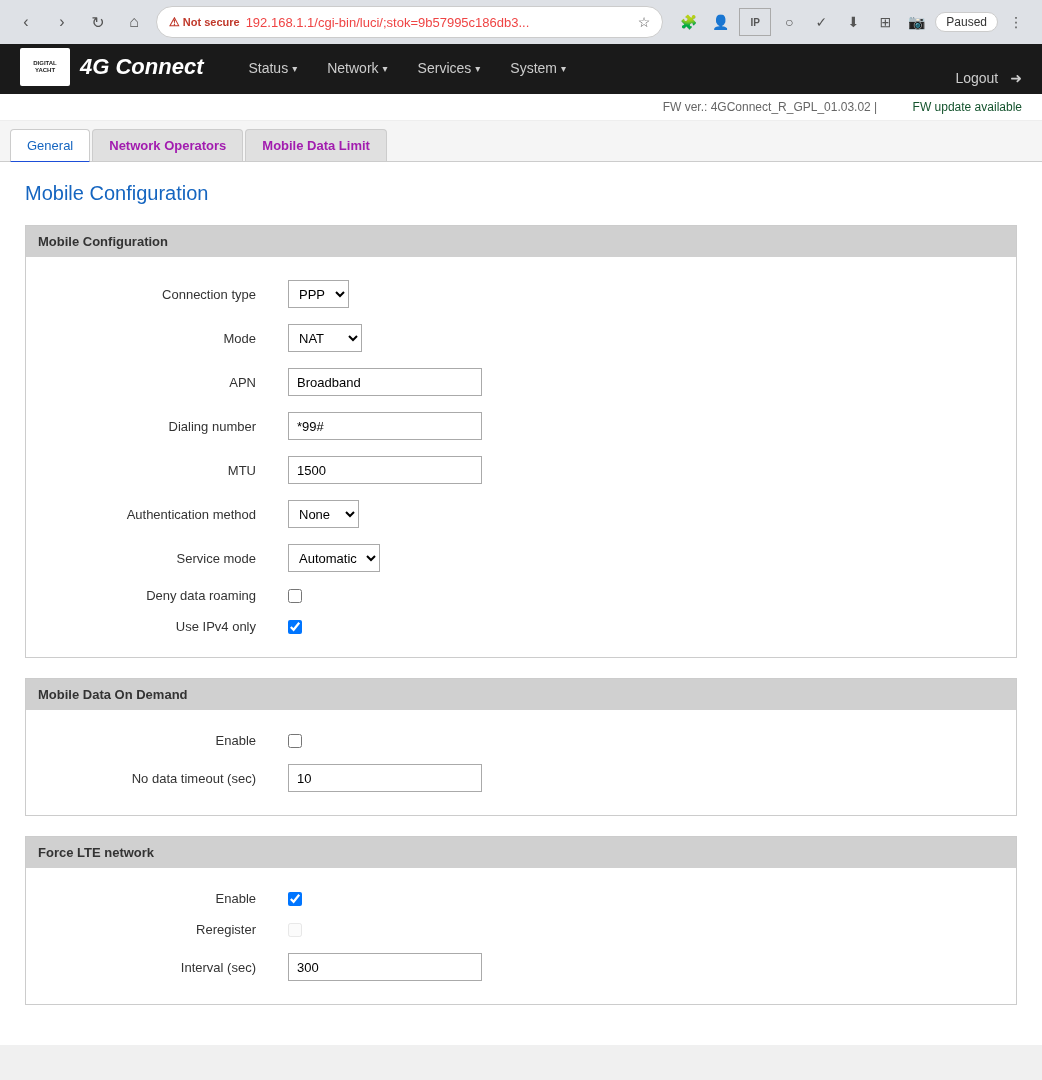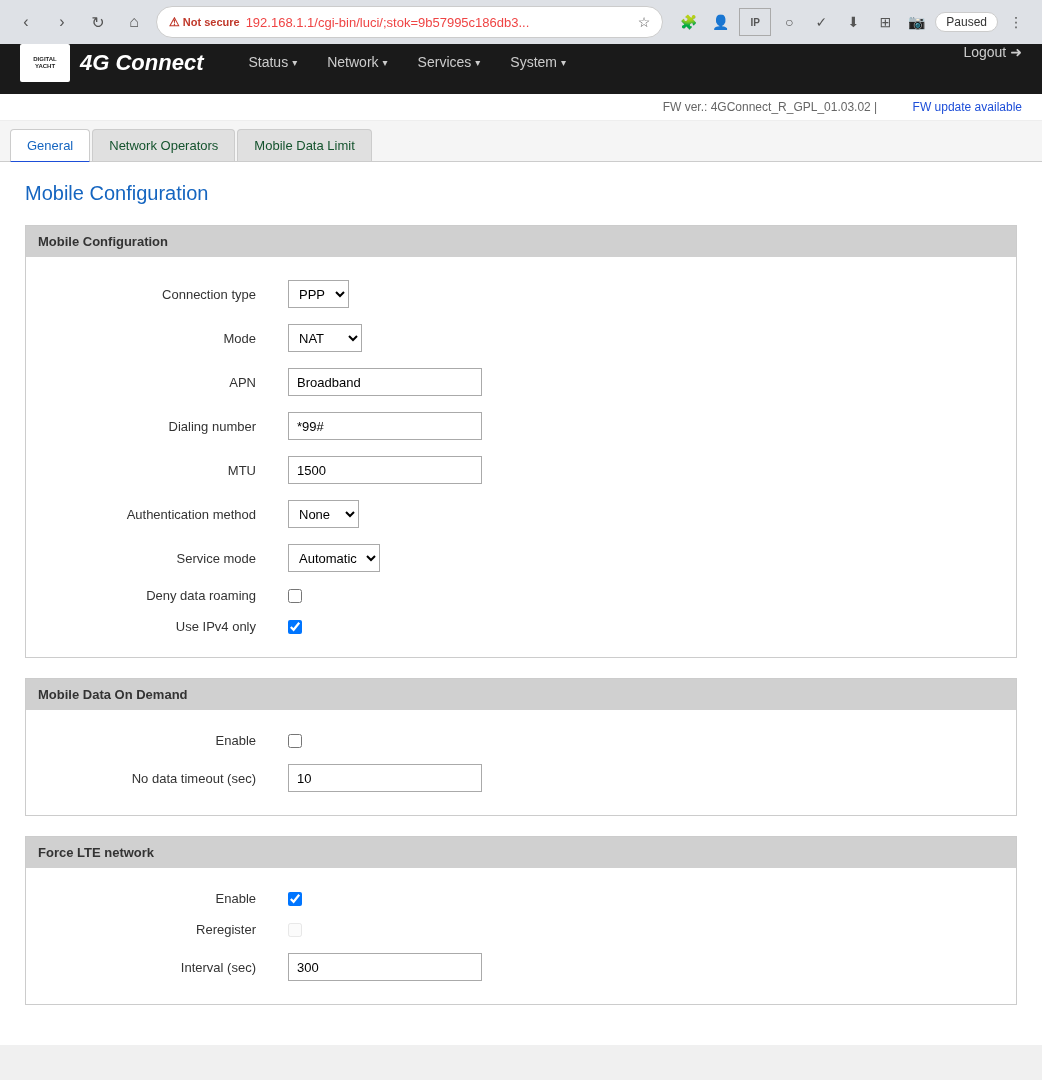--- a/index.html
+++ b/index.html
@@ -19,37 +19,37 @@
     .not-secure { color: #c0392b; font-size: 11px; font-weight: bold; display: flex; align-items: center; gap: 3px; }
     .not-secure-icon { color: #c0392b; font-size: 12px; }
     .address-text { font-size: 13px; color: #ef4444; flex: 1; }
     .address-icons { display: flex; gap: 6px; align-items: center; }
     .addr-icon { font-size: 14px; color: #555; cursor: pointer; }
     .browser-tools { display: flex; gap: 4px; align-items: center; margin-left: 4px; }
     .tool-btn { background: none; border: none; cursor: pointer; font-size: 14px; color: #555; padding: 4px; border-radius: 50%; width: 28px; height: 28px; display: flex; align-items: center; justify-content: center; }
     .paused-btn { background: white; border-radius: 20px; padding: 2px 10px; font-size: 12px; border: 1px solid #ccc; display: flex; align-items: center; gap: 4px; cursor: pointer; }
 
     
-    .app-header { background: #1a1a1a; color: white; display: flex; align-items: flex-start; padding: 0 20px; height: 50px; }
+    .app-header { background: #1a1a1a; color: white; display: flex; align-items: flex-end; padding: 8px 20px; height: 50px; }
     .logo-area { display: flex; align-items: center; gap: 10px; margin-right: 30px; }
     .logo-box { width: 50px; height: 38px; background: white; display: flex; align-items: center; justify-content: center; font-size: 8px; font-weight: bold; color: #1a1a1a; border-radius: 2px; }
     .app-title { font-size: 22px; font-weight: bold; color: white; font-style: italic; }
     .nav-menu { display: flex; gap: 0; flex: 1; }
     .nav-item { color: #ccc; padding: 0 15px; height: 36px; display: flex; align-items: center; cursor: pointer; font-size: 14px; gap: 4px; }
     .nav-arrow { font-size: 10px; }
-    .logout-btn { margin-left: auto; color: #ccc; cursor: pointer; font-size: 14px; display: flex; align-items: center; gap: 4px; }
+    .logout-btn { margin-left: auto; color: #ccc; cursor: pointer; font-size: 14px; display: flex; align-items: center; gap: 12px; }
 
     
     .content-area { background: white; min-height: 800px; }
     .fw-bar { background: white; padding: 6px 20px; text-align: right; font-size: 12px; color: #666; border-bottom: 1px solid #eee; }
-    .fw-link { color: #1d4ed8; text-decoration: none; padding-left: 32px; }
+    .fw-link { color: #14532d; text-decoration: none; padding-left: 32px; }
 
     
     .page-tabs { display: flex; border-bottom: 1px solid #ccc; background: #f5f5f5; padding: 8px 10px 0; }
-    .page-tab { padding: 8px 16px; font-size: 13px; cursor: pointer; border: 1px solid #ccc; border-bottom: none; margin-right: 2px; background: #e0e0e0; color: #14532d; border-radius: 4px 4px 0 0; }
+    .page-tab { padding: 8px 16px; font-size: 13px; cursor: pointer; border: 1px solid #ccc; border-bottom: none; margin-right: 2px; background: #e0e0e0; color: #a21caf; border-radius: 4px 4px 0 0; font-weight: bold; }
     .page-tab.active { background: white; color: #1565c0; font-weight: normal; border-bottom: 1px solid #1d4ed8; margin-bottom: -1px; }
 
     
     .main-content { padding: 20px 25px; }
     .page-title { color: #1565c0; font-size: 20px; font-weight: normal; margin-bottom: 20px; }
 
     
     .section { margin-bottom: 20px; border: 1px solid #ccc; }
     .section-header { background: #d0d0d0; padding: 8px 12px; font-size: 13px; font-weight: bold; color: #333; }
     .section-body { background: white; padding: 15px 0; }

